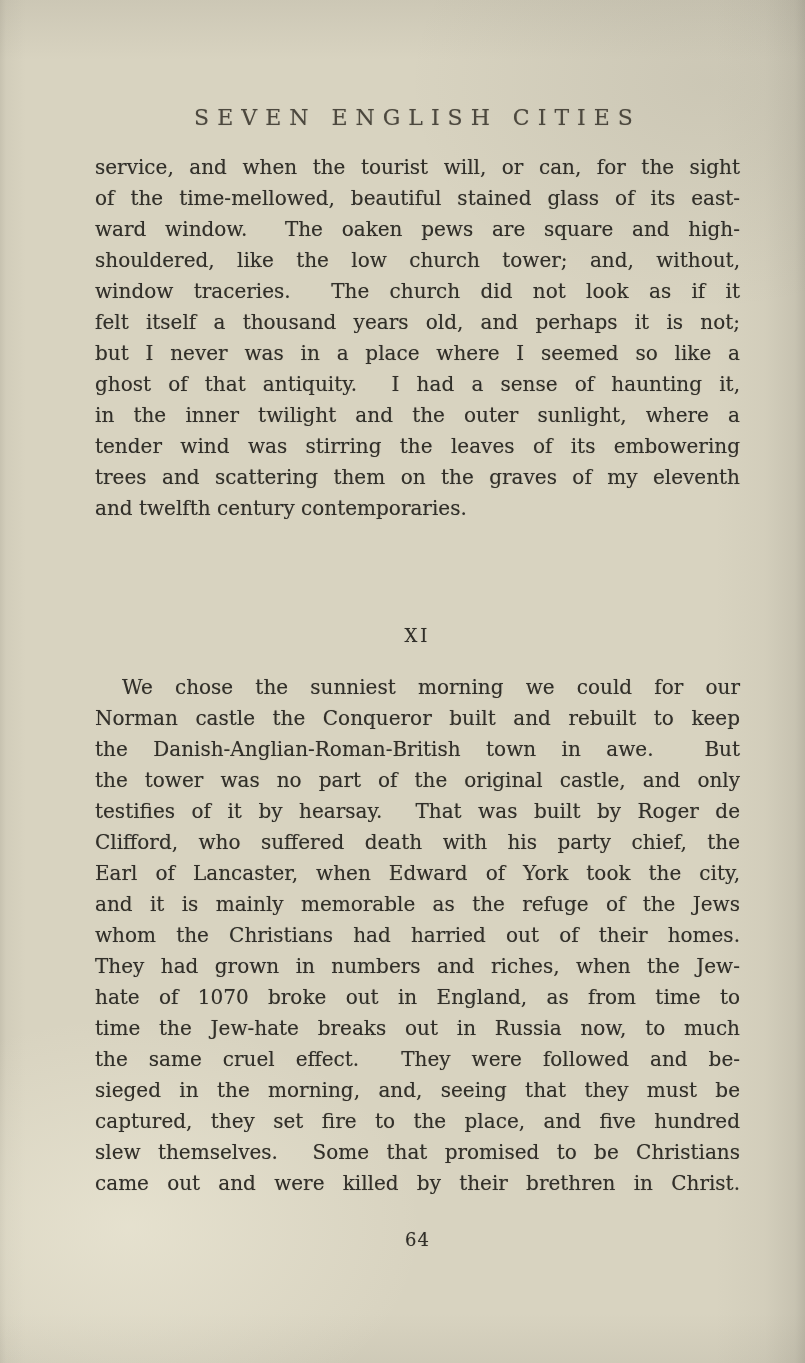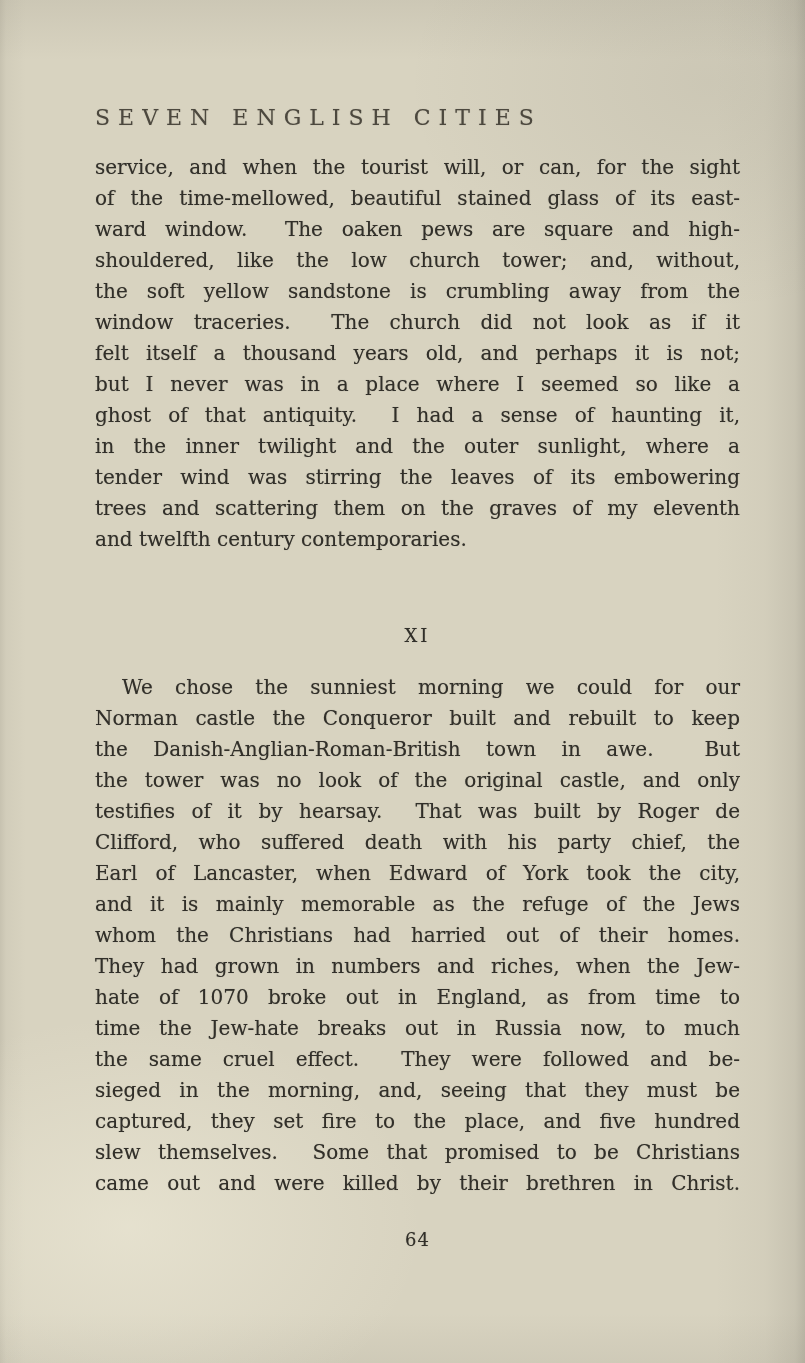--- a/index.html
+++ b/index.html
@@ -21,21 +21,21 @@
       linear-gradient(90deg, rgba(96,92,80,0.14) 0px, rgba(96,92,80,0.05) 6px, rgba(96,92,80,0) 26px),
       linear-gradient(270deg, rgba(80,78,70,0.22) 0px, rgba(80,78,70,0.12) 10px, rgba(80,78,70,0.04) 40px, rgba(80,78,70,0) 90px),
       linear-gradient(180deg, rgba(100,96,86,0.10) 0px, rgba(100,96,86,0) 60px),
       linear-gradient(0deg, rgba(100,96,86,0.08) 0px, rgba(100,96,86,0) 50px);
   }
   .running-head {
     position: absolute;
     top: 104px;
     left: 95px;
     width: 645px;
-    text-align: left;
+    text-align: center;
     font-size: 22px;
     line-height: 28px;
     letter-spacing: 8px;
     color: var(--head-ink, #4c483e);
     text-shadow: 0 0 1px rgba(76,72,62,0.35);
     white-space: nowrap;
   }
   .para {
     position: absolute;
     left: 95px;
@@ -87,38 +87,37 @@
 
 <div class="page">
 
   <div class="running-head">SEVEN ENGLISH CITIES</div>
 
   <div class="para para-1">
     <div class="line">service, and when the tourist will, or can, for the sight</div>
     <div class="line">of the time-mellowed, beautiful stained glass of its east-</div>
     <div class="line">ward window.&nbsp; The oaken pews are square and high-</div>
     <div class="line">shouldered, like the low church tower; and, without,</div>
-    <div class="line">the soft yellow sandstone is crumbling away from the</div>
     <div class="line">window traceries.&nbsp; The church did not look as if it</div>
     <div class="line">felt itself a thousand years old, and perhaps it is not;</div>
     <div class="line">but I never was in a place where I seemed so like a</div>
     <div class="line">ghost of that antiquity.&nbsp; I had a sense of haunting it,</div>
     <div class="line">in the inner twilight and the outer sunlight, where a</div>
     <div class="line">tender wind was stirring the leaves of its embowering</div>
     <div class="line">trees and scattering them on the graves of my eleventh</div>
     <div class="line last">and twelfth century contemporaries.</div>
   </div>
 
   <div class="section-number">XI</div>
 
   <div class="para para-2">
     <div class="line indent">We chose the sunniest morning we could for our</div>
     <div class="line">Norman castle the Conqueror built and rebuilt to keep</div>
     <div class="line">the Danish-Anglian-Roman-British town in awe.&nbsp; But</div>
-    <div class="line">the tower was no look of the original castle, and only</div>
+    <div class="line">the tower was no part of the original castle, and only</div>
     <div class="line">testifies of it by hearsay.&nbsp; That was built by Roger de</div>
     <div class="line">Clifford, who suffered death with his party chief, the</div>
     <div class="line">Earl of Lancaster, when Edward of York took the city,</div>
     <div class="line">and it is mainly memorable as the refuge of the Jews</div>
     <div class="line">whom the Christians had harried out of their homes.</div>
     <div class="line">They had grown in numbers and riches, when the Jew-</div>
     <div class="line">hate of 1070 broke out in England, as from time to</div>
     <div class="line">time the Jew-hate breaks out in Russia now, to much</div>
     <div class="line">the same cruel effect.&nbsp; They were followed and be-</div>
     <div class="line">sieged in the morning, and, seeing that they must be</div>

